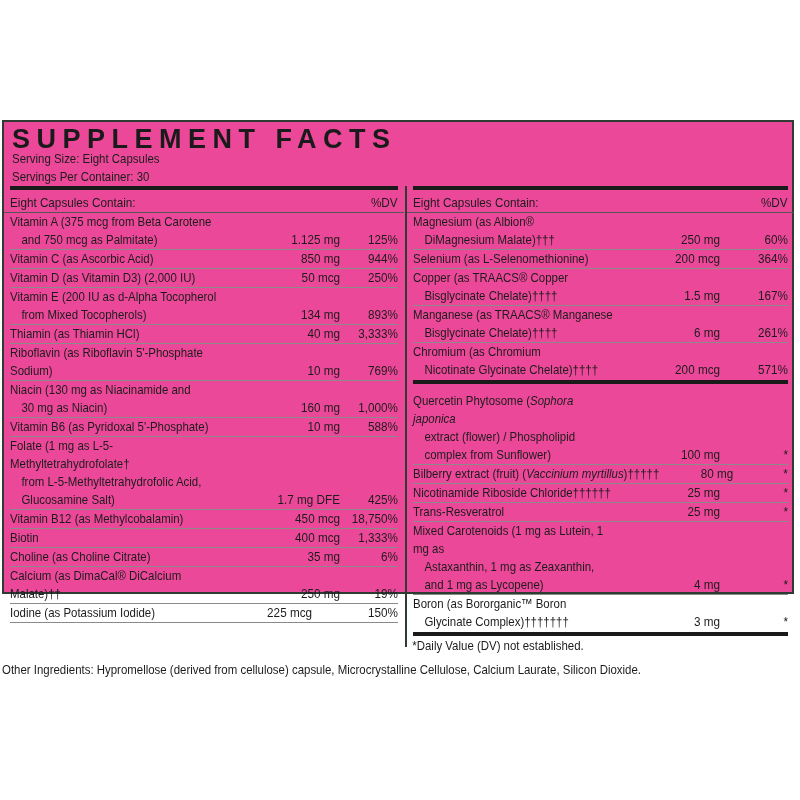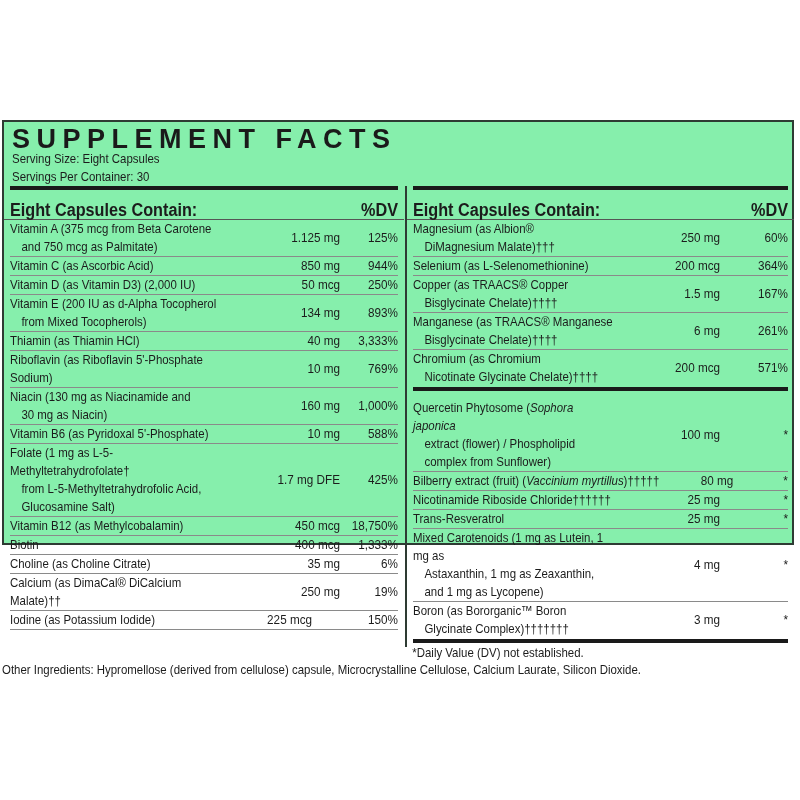--- a/index.html
+++ b/index.html
@@ -1,34 +1,34 @@
 <!DOCTYPE html>
 <html><head>
 <meta charset="utf-8">
 <style>
   html, body { margin:0; padding:0; background:#ffffff; }
   body { width:800px; height:800px; position:relative; overflow:hidden;
          font-family:"Liberation Sans", sans-serif; color:#1c1c1c; }
-  .panel { position:absolute; left:2px; top:120px; width:792px; height:425px;
-           border:2px solid #2e3b33; box-sizing:border-box; background:#86efac; }
+  .panel { position:absolute; left:2px; top:120px; width:792px; height:474px;
+           border:2px solid #2e3b33; box-sizing:border-box; background:#ec4899; }
   .title { position:absolute; left:8px; top:2px; font-size:27px; font-weight:bold;
            letter-spacing:6.5px; line-height:30px; color:#1a1a1a; }
   .serving { position:absolute; left:8px; font-size:13px; line-height:16px;
              transform:scaleX(0.88); transform-origin:left; }
   .s1 { top:29px; } .s2 { top:47px; }
   .cols { position:absolute; left:0; top:64px; width:788px; height:461px; }
   .col { position:absolute; top:0; bottom:0; }
   .colL { left:0; width:400px; }
   .colR { left:401px; width:387px; border-left:2px solid #2e3b33; }
   .thick { height:4px; background:#1a1a1a; margin:0 6px 0 6px; }
-  .hdr { display:flex; justify-content:space-between; font-weight:bold; font-size:18px;
-         line-height:18px; padding:11px 6px 0 6px; border-bottom:1px solid #555; margin:0 0 0 0;}
+  .hdr { display:flex; justify-content:space-between; font-weight:normal; font-size:13px;
+         line-height:18px; padding:4px 6px 0 6px; border-bottom:1px solid #555; margin:0 0 0 0;}
   .hdr span { transform:scaleX(0.9); transform-origin:left; display:inline-block; }
   .hdr .dv { transform-origin:right; }
-  .row { display:flex; align-items:center; font-size:13px; line-height:18px;
+  .row { display:flex; align-items:flex-end; font-size:13px; line-height:18px;
          margin:0 6px 0 6px; border-bottom:1px solid #8a8a8a; }
   .row.last { border-bottom:1px solid #8a8a8a;gap:28px; }
   .name { flex:1; white-space:pre-line; transform:scaleX(0.88); transform-origin:left; }
   .name .l2 { padding-left:13px; display:block; }
   .amt { width:90px; text-align:right; white-space:nowrap; transform:scaleX(0.9); transform-origin:right; }
   .dvv { width:58px; text-align:right; white-space:nowrap; transform:scaleX(0.9); transform-origin:right; }
   .colR .amt { width:80px; }
   .colR .dvv { width:68px; }
   .sep { height:4px; background:#1a1a1a; margin:1px 6px 0 6px; }
   .foot { font-size:13px; line-height:20px; padding:0 6px; transform:scaleX(0.88); transform-origin:left; }

